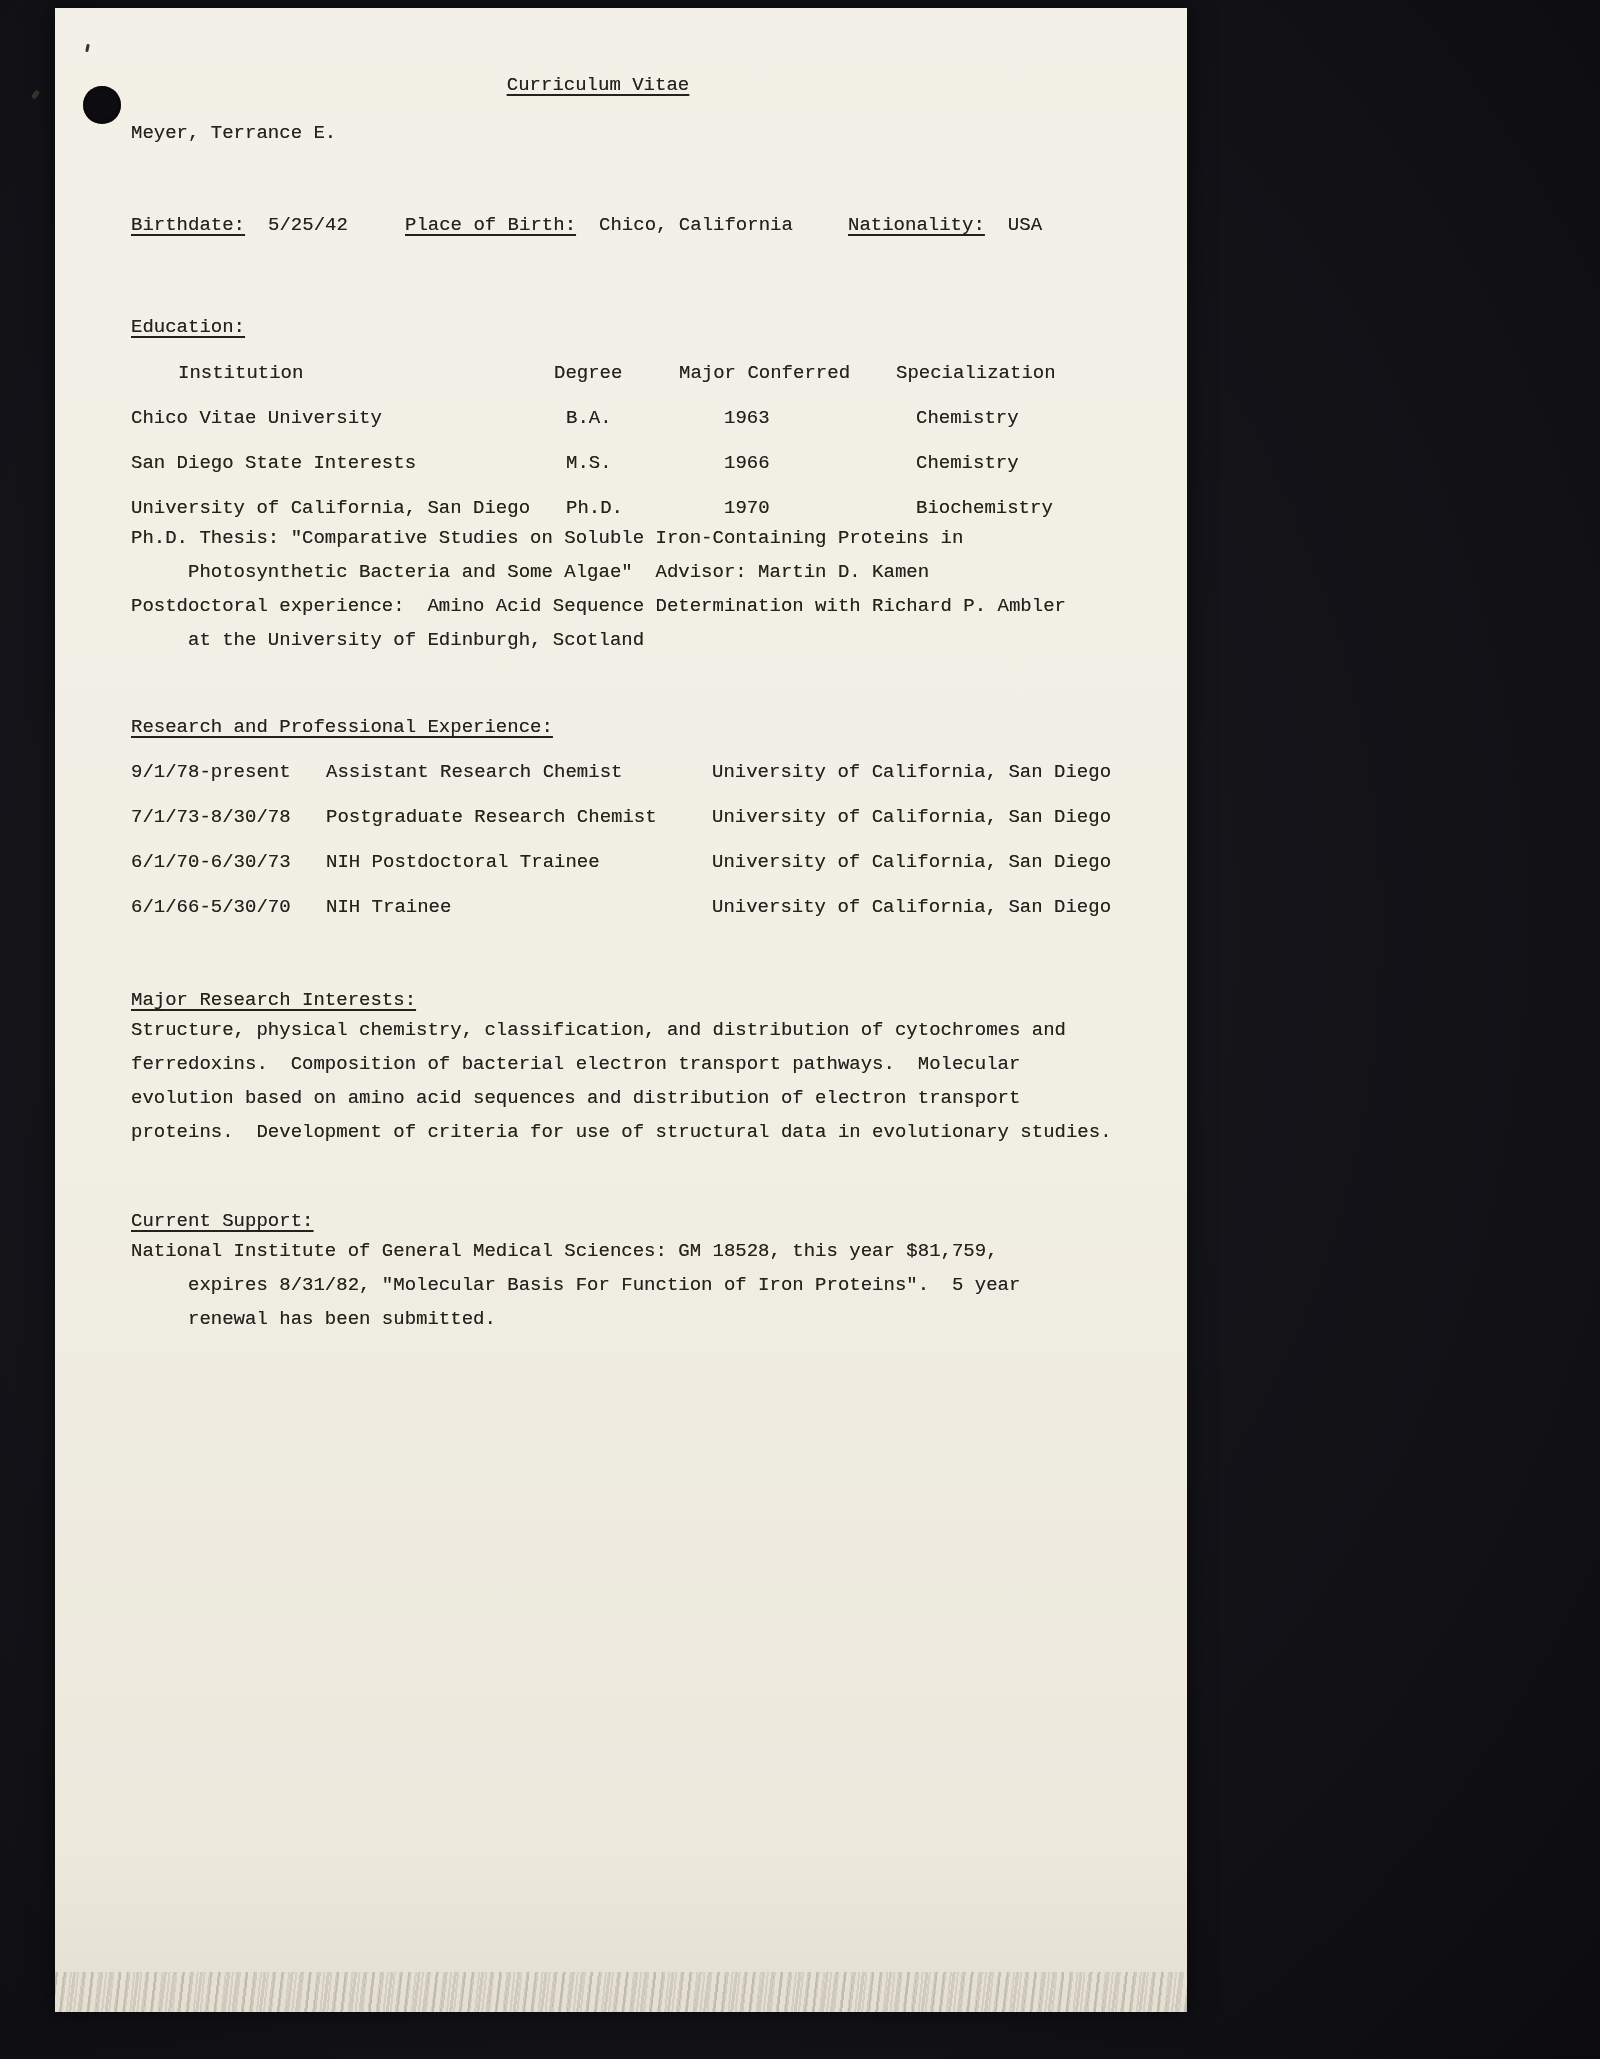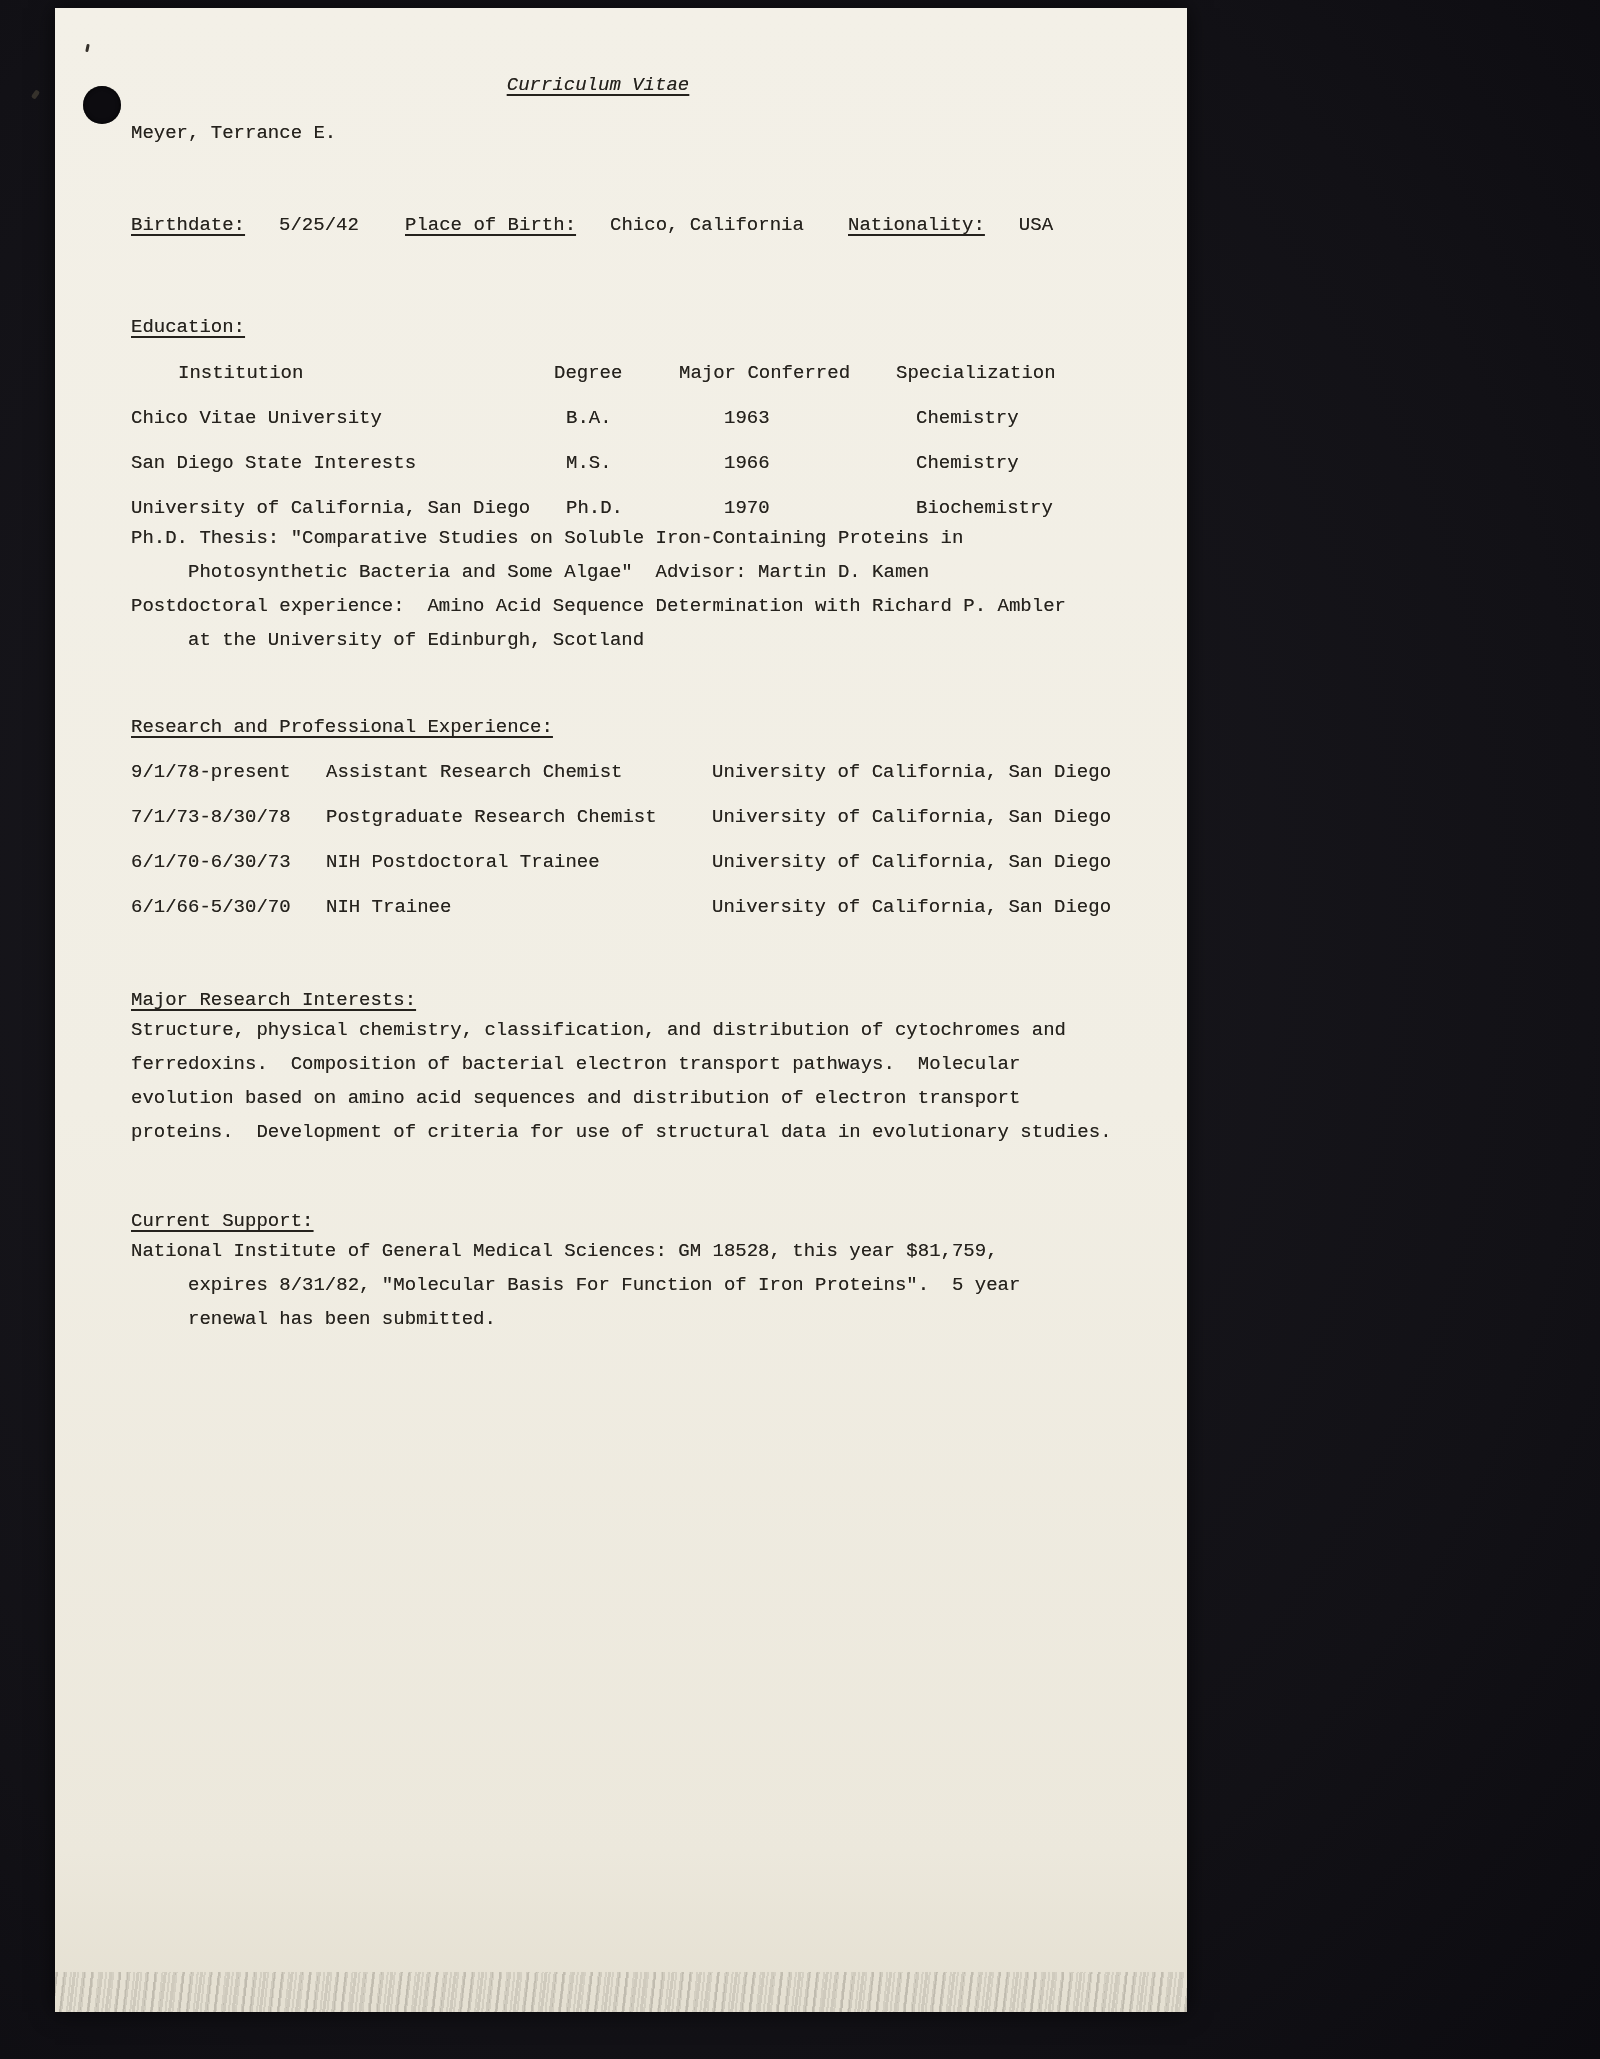--- a/index.html
+++ b/index.html
@@ -45,34 +45,33 @@
   }
   .underline {
     text-decoration: underline;
     text-underline-offset: 4px;
     text-decoration-thickness: 1.5px;
   }
   .title {
     line-height: 26px;
     text-align: center;
     transform: translateX(-36px);
-    font-style: italic;
   }
   .name { margin-top: 22px; line-height: 26px; }
   .vitals {
     position: relative;
     margin-top: 66px;
     height: 26px;
     line-height: 26px;
   }
   .vgroup { position: absolute; top: 0; white-space: nowrap; }
   .vg-birth { left: 0; }
   .vg-place { left: 274px; }
   .vg-nat   { left: 717px; }
-  .vval { margin-left: 34px; }
+  .vval { margin-left: 23px; }
 
   .heading { line-height: 26px; }
   .h-edu { margin-top: 76px; }
   .h-exp { margin-top: 57px; }
   .h-int { margin-top: 67px; }
   .h-sup { margin-top: 59px; }
 
   .edu-table { margin-top: 20px; font-family: Liberation Mono, monospace; }
   .edu-row {
     display: grid;

